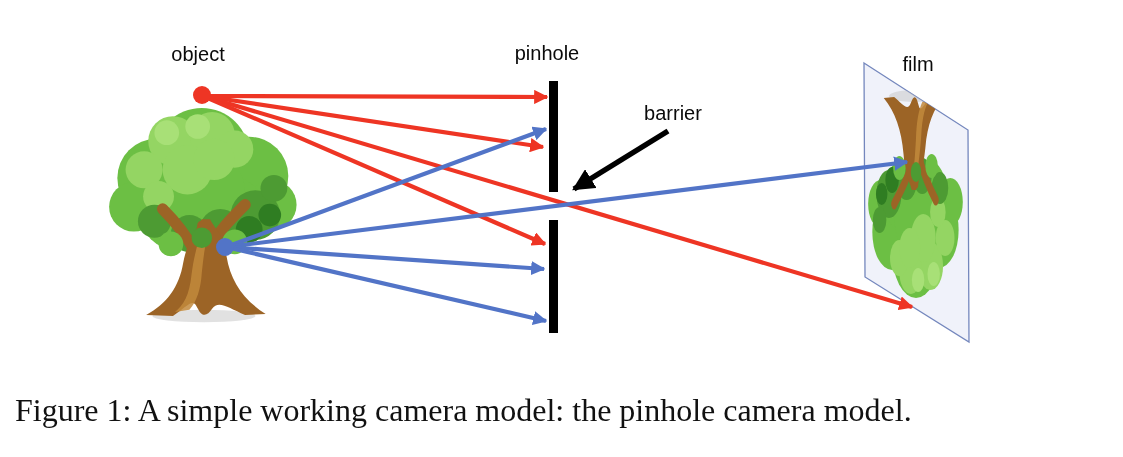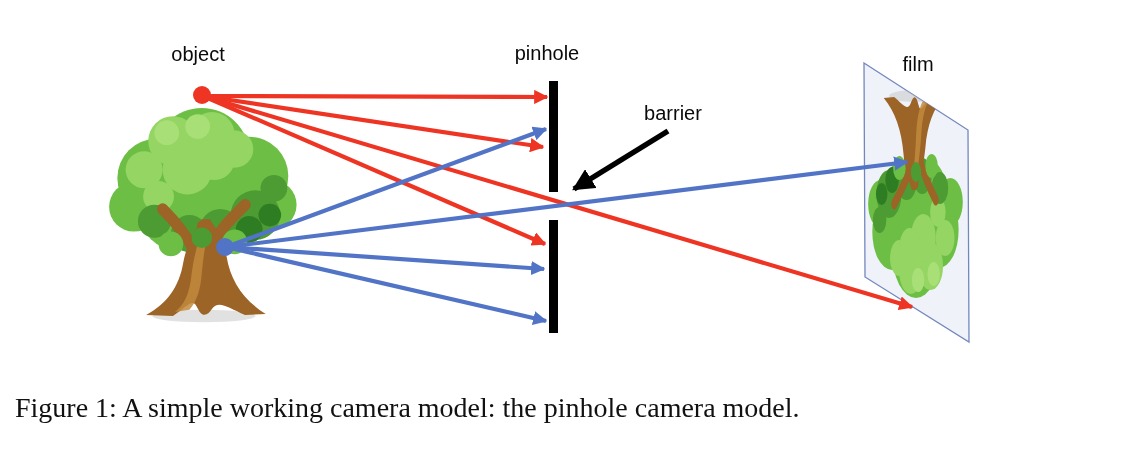--- a/index.html
+++ b/index.html
@@ -16,21 +16,21 @@
     transform:translateX(-50%);
     font-family:"Liberation Sans",sans-serif;
     font-size:20px;
     color:#0a0a0a;
     white-space:nowrap;
   }
   .caption{
     position:absolute;
     left:15px;top:392px;
     font-family:"Liberation Serif","DejaVu Serif",serif;
-    font-size:28px;
+    font-size:32px;
     color:#111111;
     white-space:nowrap;
   }
   .film{fill:var(--film-fill);stroke:var(--film-border);stroke-width:1.3;}
   .bar{fill:var(--barrier);}
   .ray{stroke-width:4.2;fill:none;}
   .ray.red{stroke:var(--ray-red);}
   .ray.blue{stroke:var(--ray-blue);}
   .pointer{stroke:var(--aperture-arrow);stroke-width:5.5;fill:none;}
   .dot.red{fill:var(--ray-red);}

